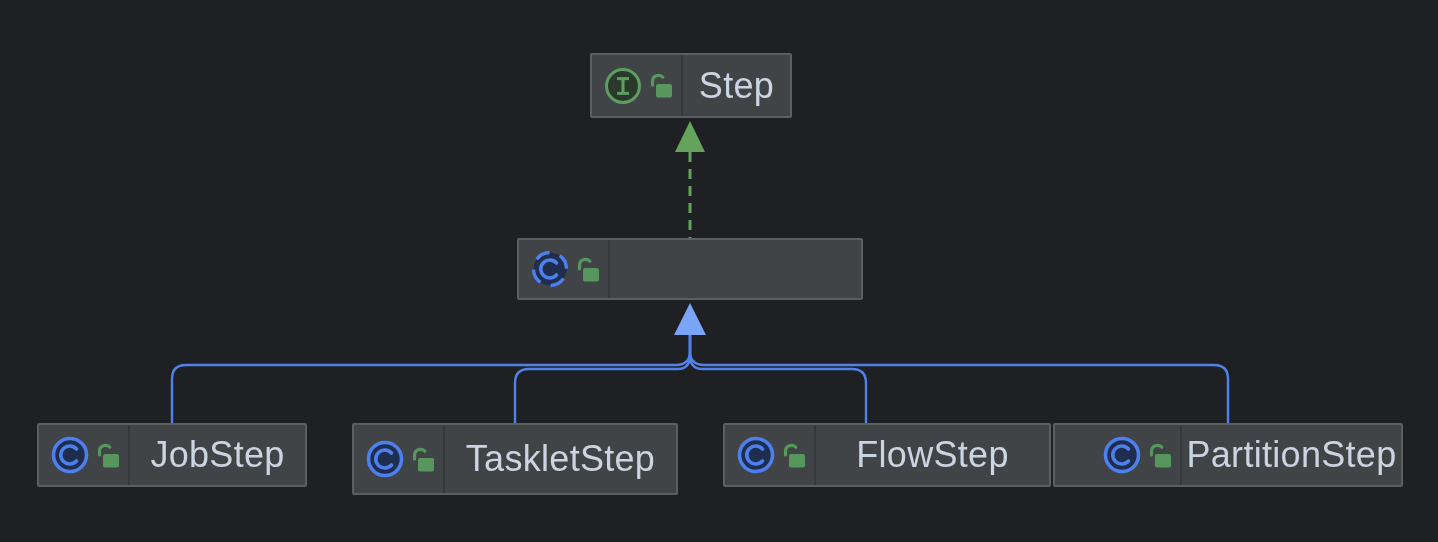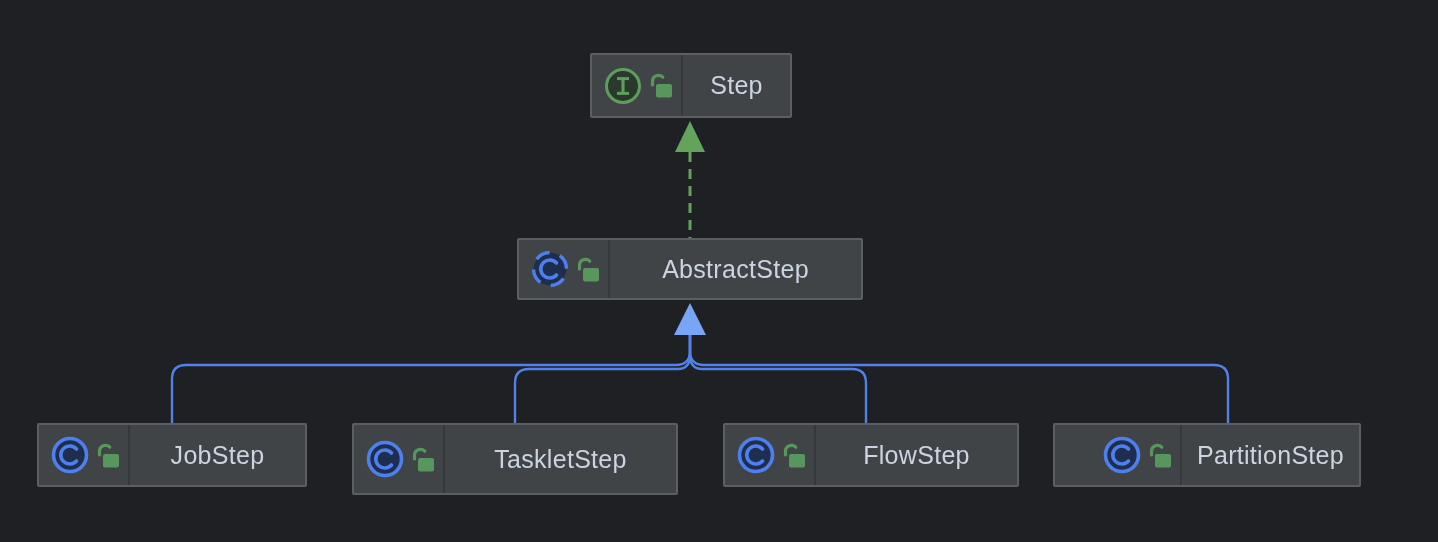--- a/index.html
+++ b/index.html
@@ -6,28 +6,28 @@
   .stage{position:relative;width:1438px;height:542px;background:#1e2023;overflow:hidden;}
   .edges{position:absolute;left:0;top:0;width:1438px;height:542px;}
   .node{
     position:absolute;display:flex;align-items:stretch;box-sizing:border-box;
     background:#404447;border:2px solid #5b5f62;border-radius:2px;
   }
   .icons{width:89px;display:flex;align-items:center;padding-left:10px;gap:5px;box-sizing:border-box;flex:none;}
   .sep{width:2px;background:#34383b;flex:none;}
   .label{
     flex:1;display:flex;align-items:center;justify-content:center;
-    font-size:25px;color:#cbd4e0;letter-spacing:.3px;white-space:nowrap;
+    font-size:36px;color:#cbd4e0;letter-spacing:.3px;white-space:nowrap;
   }
   .n-step      {left:590px; top:53px;  width:202px; height:65px;}
   .n-abstract  {left:517px; top:238px; width:346px; height:62px;}
   .n-job       {left:37px;  top:423px; width:270px; height:64px;justify-content:center;}
   .n-tasklet   {left:352px; top:423px; width:326px; height:72px;}
-  .n-flow      {left:723px; top:423px; width:296px; height:64px;}
-  .n-partition {left:1053px;top:423px; width:308px; height:64px;padding-left:36px;}
+  .n-flow      {left:723px; top:423px; width:328px; height:64px;}
+  .n-partition {left:1053px;top:423px; width:350px; height:64px;padding-left:36px;}
 </style>
 </head>
 <body>
 
 <div class="stage">
 
   <svg class="edges" viewBox="0 0 1438 542">
 
     <g>
       <line x1="690" y1="152" x2="690" y2="238" stroke="#63a35c" stroke-width="3" stroke-dasharray="10 7"></line>
@@ -65,21 +65,20 @@
       <svg width="42" height="42" viewBox="0 0 42 42">
         <circle cx="21" cy="21" r="16.5" fill="#1f2d4f" stroke="#4d80ec" stroke-width="3.4" stroke-dasharray="15 10.9" transform="rotate(35 21 21)"></circle>
         <path d="M 27.5 15 A 9 9 0 1 0 27.5 27" fill="none" stroke="#4d80ec" stroke-width="3.6" stroke-linecap="round"></path>
       </svg>
       <svg width="24" height="27" viewBox="0 0 24 27">
         <path d="M 3.5 13 V 9.5 A 6 6 0 0 1 13.8 5.2" stroke="#57965c" stroke-width="3.2" fill="none" stroke-linecap="round"></path>
         <rect x="7" y="12" width="16" height="13.5" rx="2" fill="#57965c"></rect>
       </svg>
     </span>
     <span class="sep"></span>
-    <span class="label">AbstractStep</span>
   </div>
 
   <div class="node n-job">
     <span class="icons">
       <svg width="42" height="42" viewBox="0 0 42 42">
         <circle cx="21" cy="21" r="16.5" fill="#1f2d4f" stroke="#4d80ec" stroke-width="3.6"></circle>
         <path d="M 27.5 15 A 9 9 0 1 0 27.5 27" fill="none" stroke="#4d80ec" stroke-width="3.6" stroke-linecap="round"></path>
       </svg>
       <svg width="24" height="27" viewBox="0 0 24 27">
         <path d="M 3.5 13 V 9.5 A 6 6 0 0 1 13.8 5.2" stroke="#57965c" stroke-width="3.2" fill="none" stroke-linecap="round"></path>

